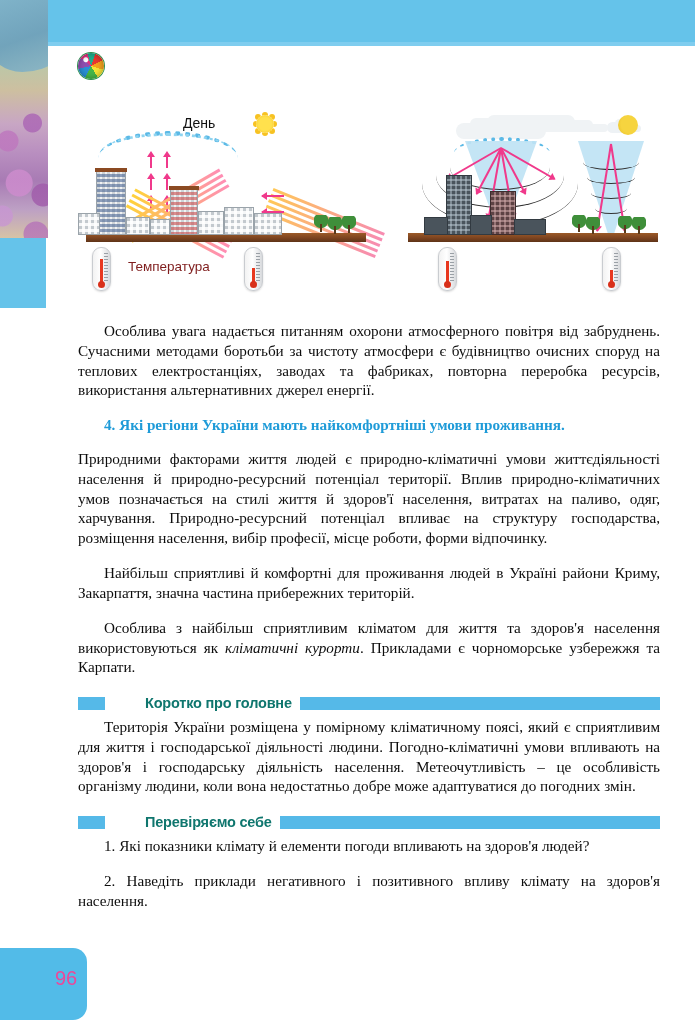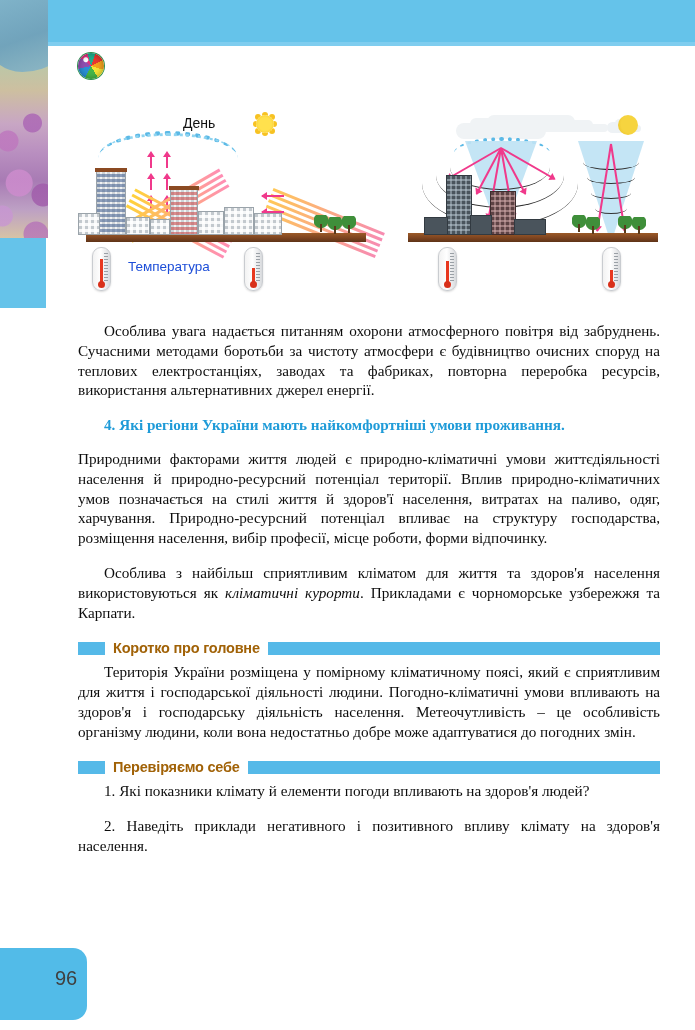--- a/index.html
+++ b/index.html
@@ -74,21 +74,21 @@
     left: -18px; bottom: 10px;
     width: 105px; height: 72px;
     background: #52bbe8;
     border-radius: 0 14px 14px 0;
   }
   .page-number {
     position: absolute;
     left: 55px; bottom: 40px;
     font-family: "Liberation Sans", sans-serif;
     font-size: 20px;
-    color: #404040;
+    color: #ec4899;
   }
 
   
   .content {
     position: absolute;
     left: 78px; top: 52px;
     width: 582px;
   }
 
   
@@ -326,21 +326,21 @@
   }
   .thermo .ticks {
     position: absolute; left: 11px; top: 5px;
     width: 4px; height: 28px;
     background: repeating-linear-gradient(to bottom, #9aa0a6 0 1px, transparent 1px 3px);
   }
   .temp-label {
     position: absolute;
     font-family: "Liberation Sans", sans-serif;
     font-size: 13.5px;
-    color: #1d4ed8;
+    color: #7f1d1d;
   }
 
   
   .legend {
     position: absolute;
     left: 105px; top: 232px;
     display: flex;
     align-items: center;
     gap: 14px;
     font-family: "Liberation Sans", sans-serif;
@@ -444,23 +444,24 @@
   }
   .section-head .sq {
     width: 27px; height: 13px;
     background: #55b9e8;
     flex: 0 0 auto;
   }
   .section-head .title {
     font-family: "Liberation Sans", sans-serif;
     font-weight: bold;
     font-size: 14.5px;
-    color: #a16207;
+    color: #0f766e;
     white-space: nowrap;
     letter-spacing: -.2px;
+    margin-left: 32px;
   }
   .section-head .bar {
     flex: 1 1 auto;
     height: 13px;
     background: #55b9e8;
   }
   .section-body { margin-top: 6px; }
 </style>
 </head>
 <body>
@@ -627,20 +628,21 @@
 
 
   </div>
 
   <p class="body-text">Особлива увага надається питанням охорони атмосферного повітря від забруднень.  Сучасними методами боротьби за чистоту атмосфери є будівництво очисних споруд на теплових електростанціях, заводах та фабриках, повторна переробка ресурсів, використання альтернативних джерел енергії.</p>
 
   <p class="q-heading">4. Які регіони України мають найкомфортніші умови проживання.</p>
 
   <p class="body-text noindent">Природними факторами життя людей є природно-кліматичні умови життєдіяльності населення й природно-ресурсний потенціал території. Вплив природно-кліматичних умов позначається на стилі життя й здоров'ї населення, витратах на паливо, одяг, харчування. Природно-ресурсний потенціал впливає на структуру господарства, розміщення населення, вибір професії, місце роботи, форми відпочинку.</p>
 
+  <p class="body-text">Найбільш сприятливі й комфортні для проживання людей в Україні райони Криму, Закарпаття, значна частина прибережних територій.</p>
 
   <p class="body-text"><span>Особлива з найбільш сприятливим кліматом для життя та здоров'я населення використовуються як </span><span class="italic">кліматичні курорти</span><span>. Прикладами є чорноморське узбережжя та Карпати.</span></p>
 
 
   <div class="section-head">
     <div class="sq"></div>
     <div class="title">Коротко про головне</div>
     <div class="bar"></div>
   </div>
   <p class="body-text section-body">Територія України розміщена у помірному кліматичному поясі, який є сприятливим для життя і господарської діяльності людини. Погодно-кліматичні умови впливають на здоров'я і господарську діяльність населення. Метеочутливість – це особливість організму людини, коли вона недостатньо добре може адаптуватися до погодних змін.</p>

